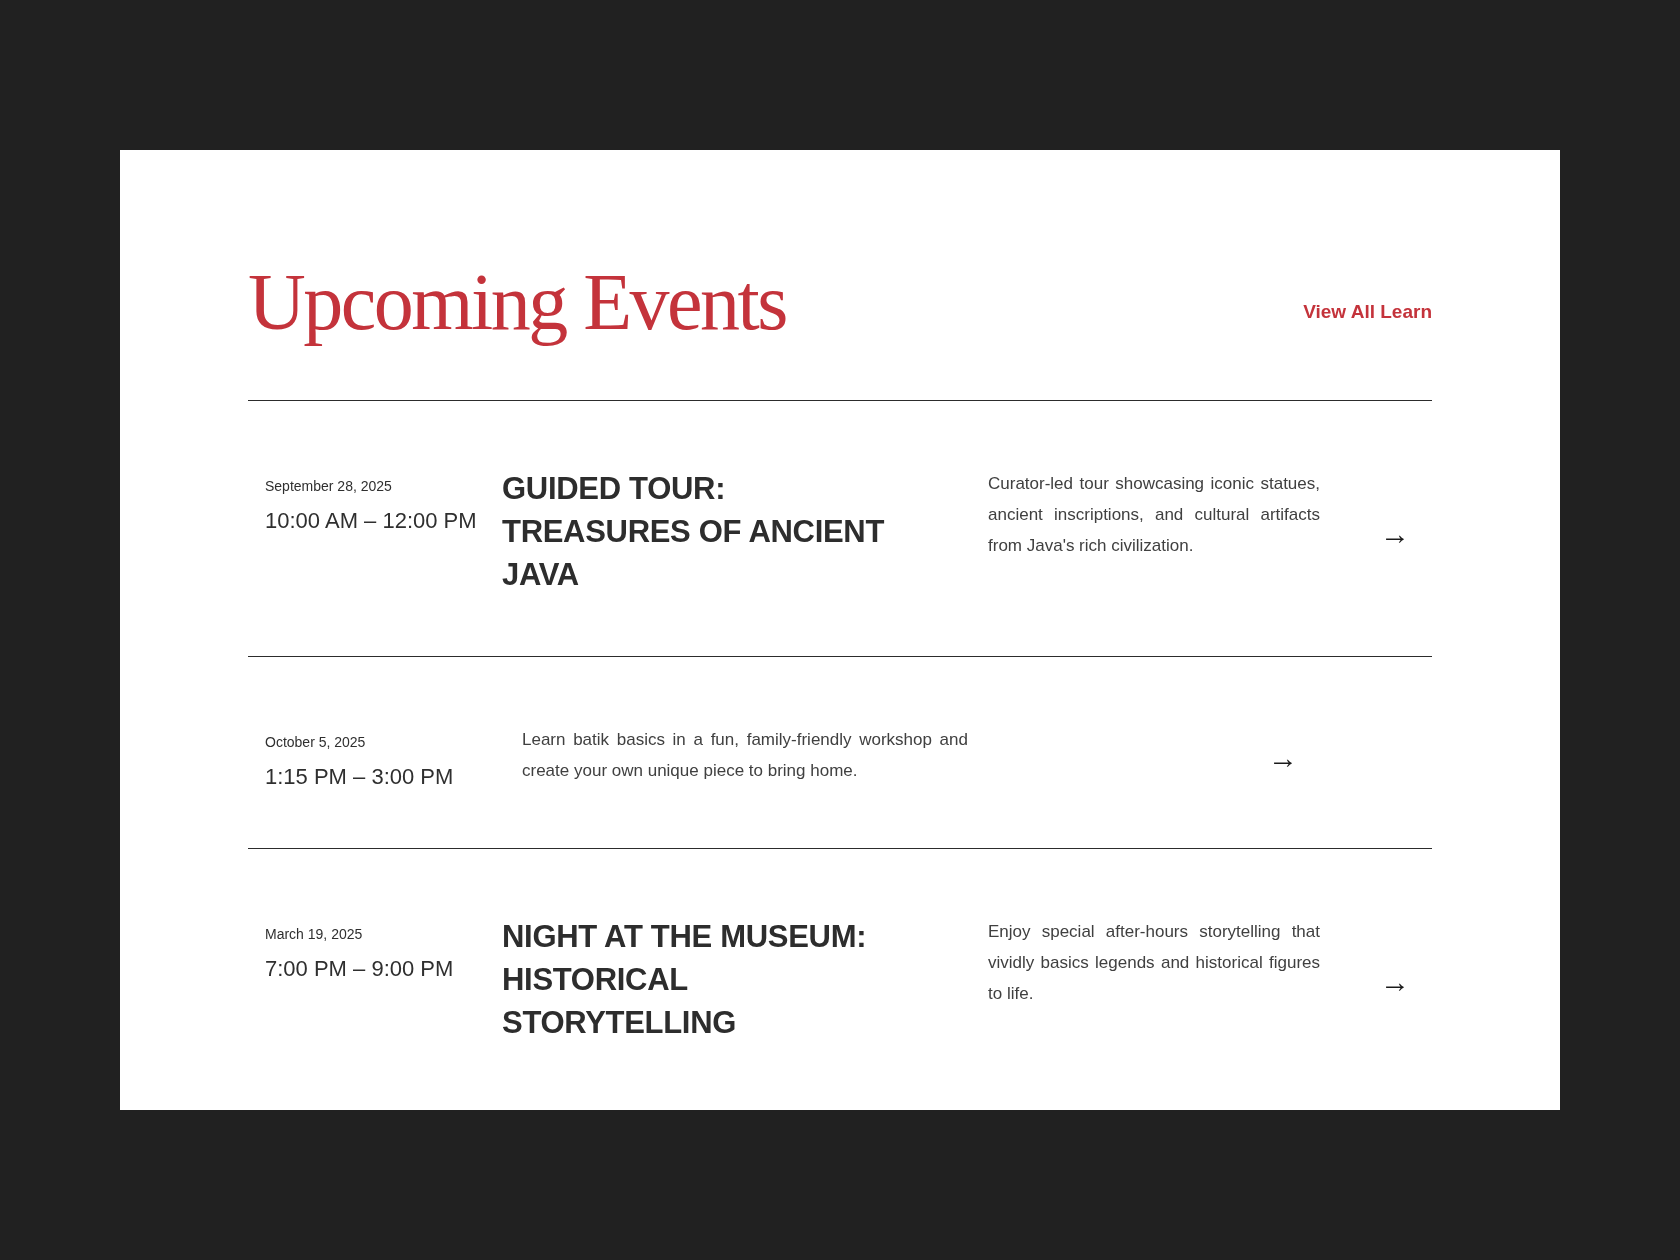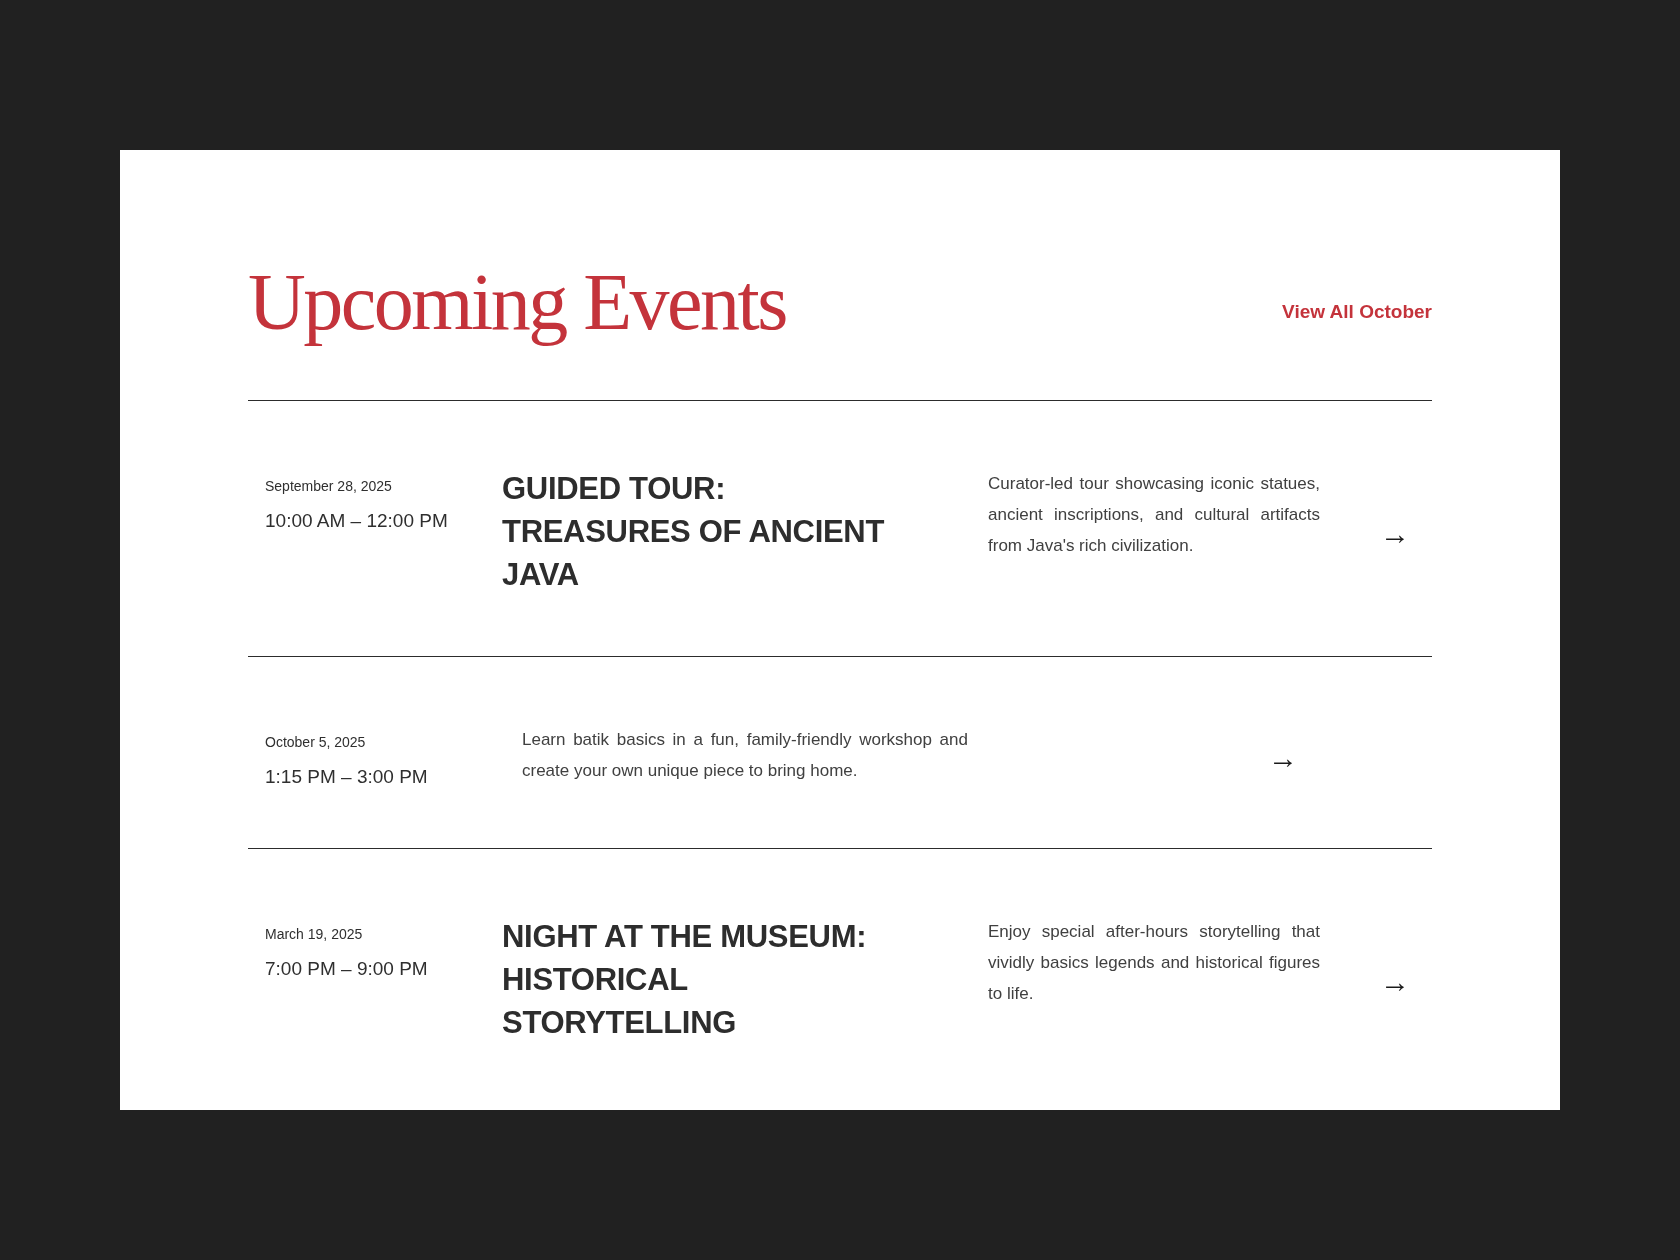--- a/index.html
+++ b/index.html
@@ -52,21 +52,21 @@
     cursor: pointer;
   }
   .event-when { padding-top: 2px; }
   .event-date {
     font-size: 14px;
     line-height: 22px;
     color: #2f2f2f;
     margin-bottom: 13px;
   }
   .event-time {
-    font-size: 19px;
+    font-size: 22px;
     line-height: 22px;
     color: #2f2f2f;
   }
   .event-title {
     font-size: 31px;
     font-weight: 700;
     line-height: 43px;
     letter-spacing: -0.3px;
     color: #2d2d2d;
     text-transform: uppercase;
@@ -95,21 +95,21 @@
   }
 </style>
 </head>
 <body>
 
 <div class="card">
   <div class="content">
 
     <div class="section-header">
       <h1 class="section-title">Upcoming Events</h1>
-      <a class="view-all">View All October</a>
+      <a class="view-all">View All Learn</a>
     </div>
 
     <div class="event-row">
       <div class="event-when">
         <div class="event-date">September 28, 2025</div>
         <div class="event-time">10:00 AM – 12:00 PM</div>
       </div>
       <div class="event-title">GUIDED TOUR: TREASURES OF ANCIENT JAVA</div>
       <div class="event-desc">Curator-led tour showcasing iconic statues, ancient inscriptions, and cultural artifacts from Java's rich civilization.</div>
       <button class="event-arrow">→</button>

